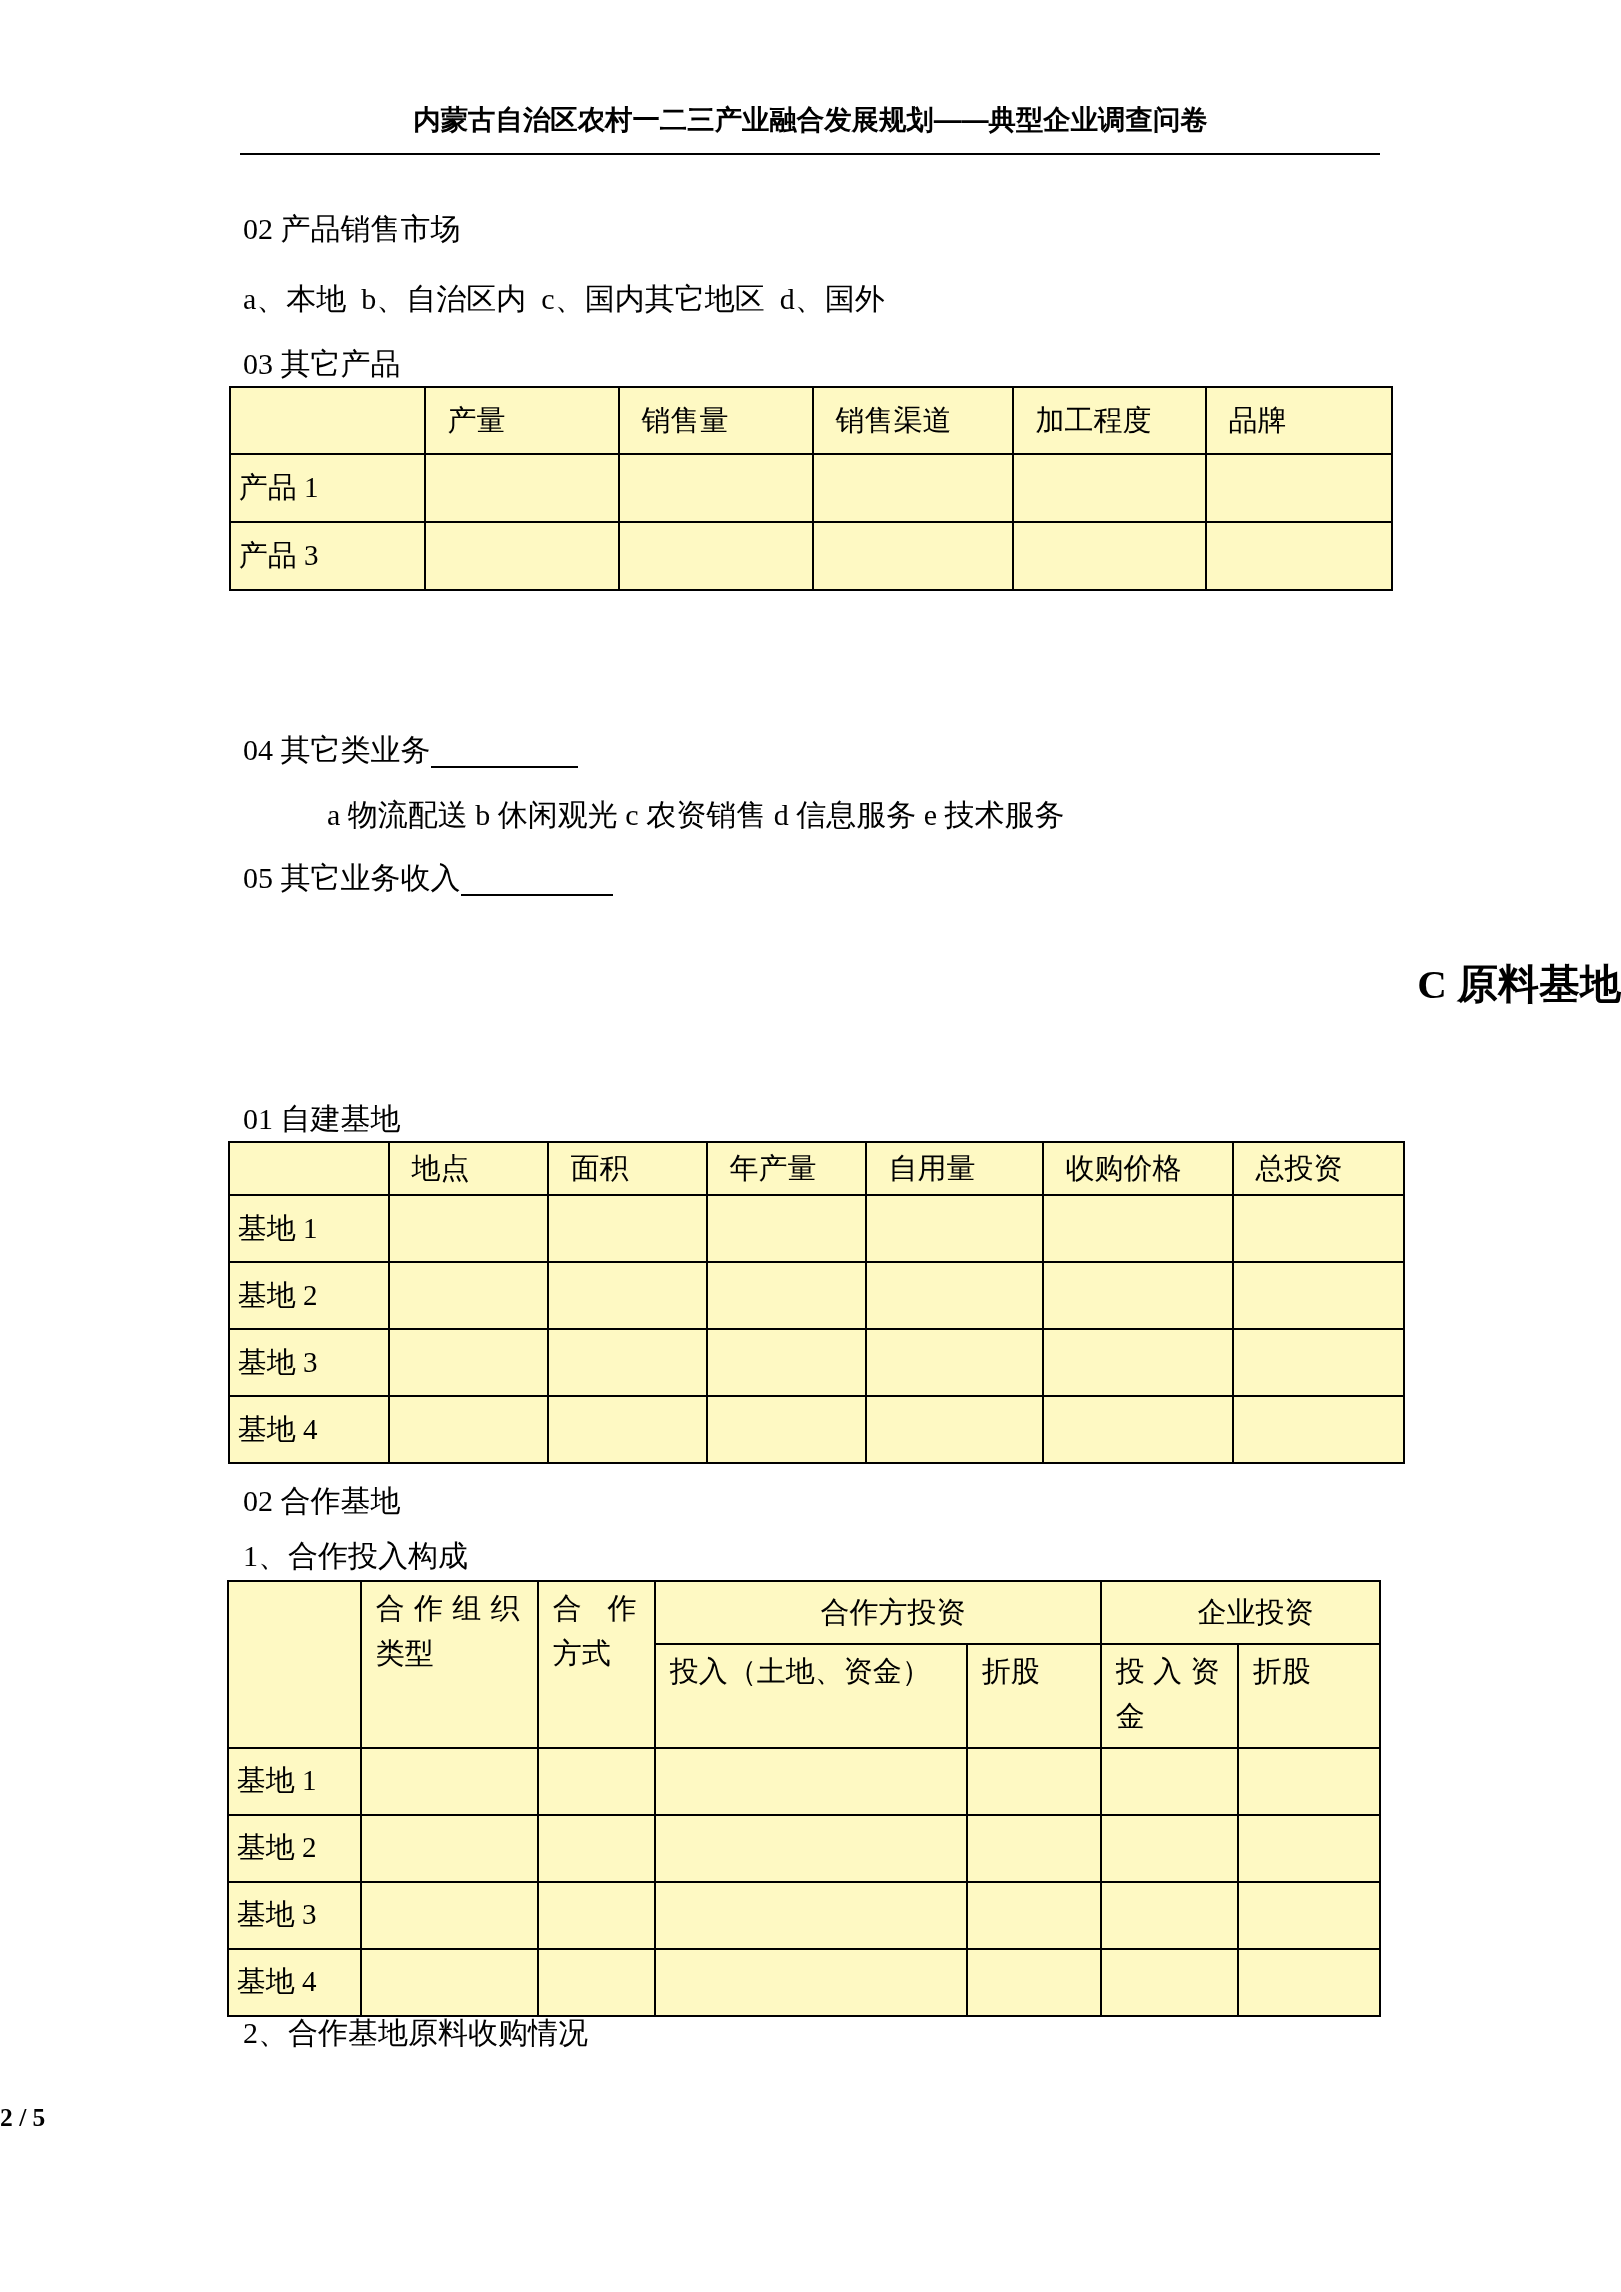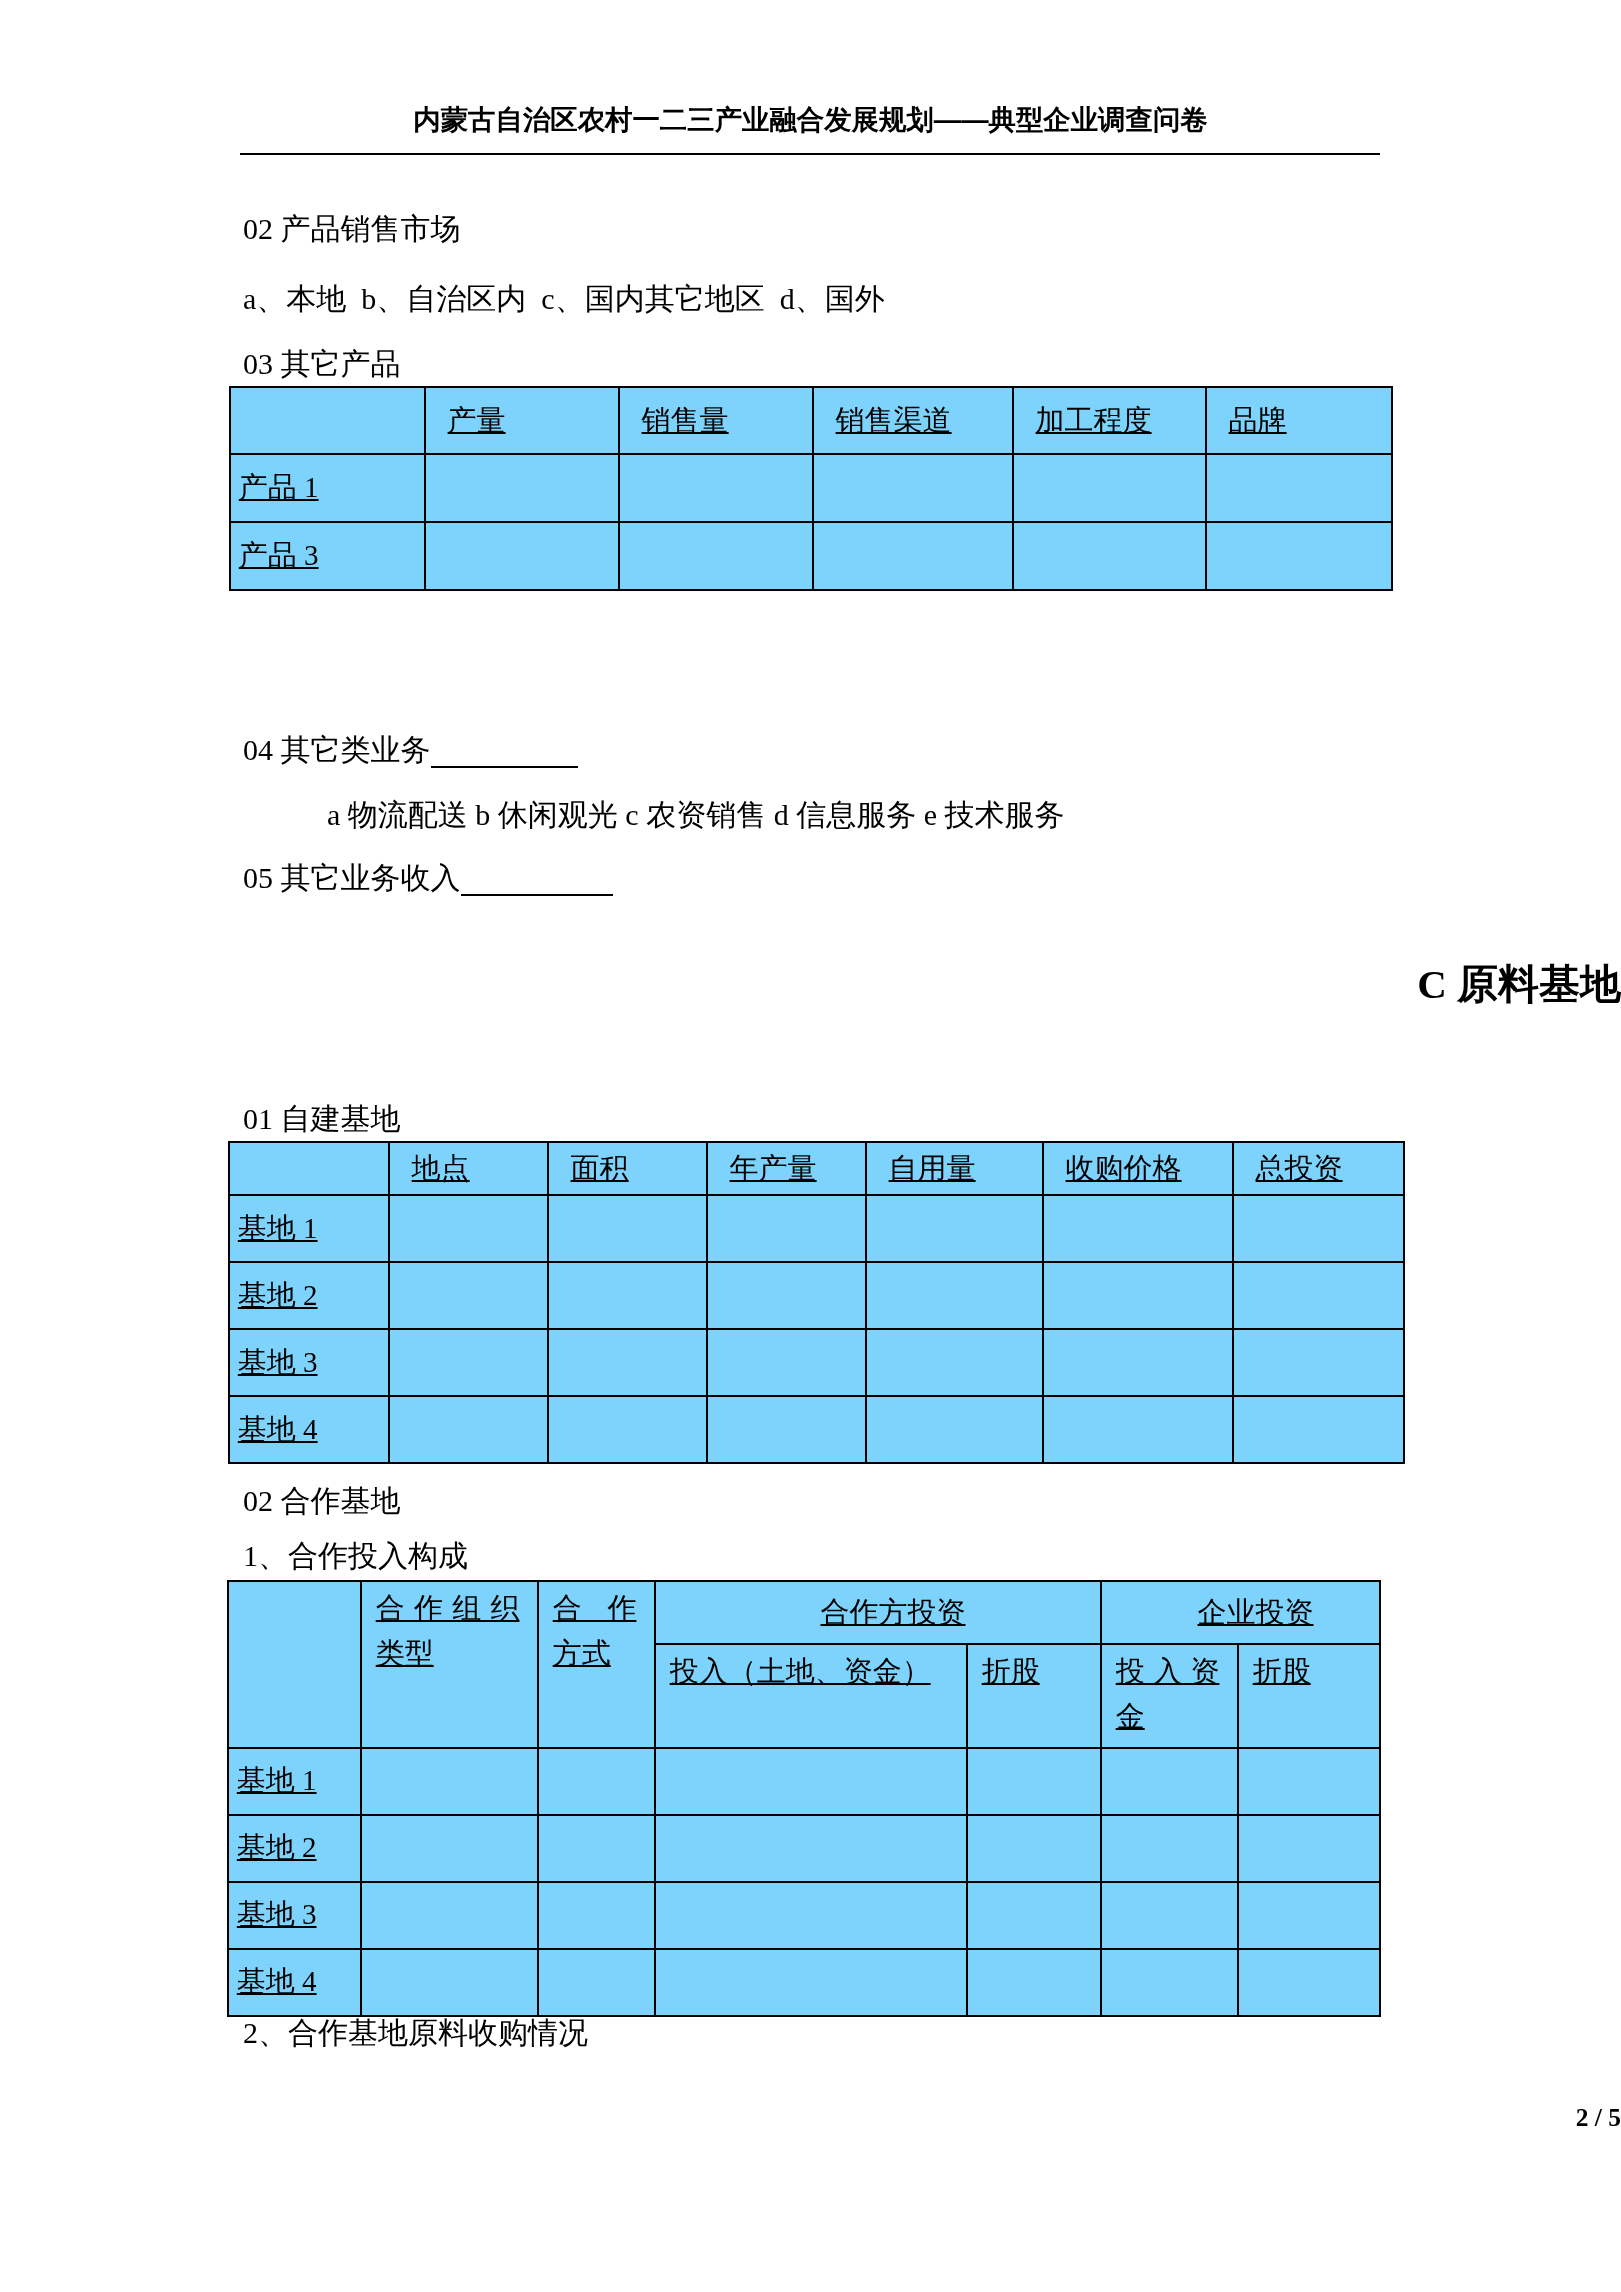--- a/index.html
+++ b/index.html
@@ -25,35 +25,34 @@
   .header-rule{
     position:absolute;top:153px;left:240px;width:1140px;
     border-top:2.9px solid #000;height:0;
   }
   .section-title{
     position:absolute;top:957px;left:0;width:1621px;
     text-align:right;font-weight:bold;font-size:41px;
   }
   .footer-page{
     position:absolute;top:2103px;left:0;width:1621px;
-    text-align:right;font-weight:bold;font-size:25.5px;
+    text-align:left;font-weight:bold;font-size:25.5px;
   }
   .blank{
     display:inline-block;height:0;
     border-bottom:2px solid #000;
     vertical-align:-7.8px;
   }
   .blank.w04{width:147px;}
   .blank.w05{width:152px;}
 
   table{
     position:absolute;
     border-collapse:collapse;table-layout:fixed;
-    background:#7dd3fc;
-    text-decoration:underline;
+    background:#fef9c3;
   }
   td{
     border:2px solid #000;
     font-size:29px;padding:0;
     overflow:hidden;
   }
   .head-cell{padding-left:21.6px;vertical-align:middle;}
   .row-label{padding-left:7.8px;vertical-align:middle;white-space:pre-wrap;}
 
   .t1{top:386px;left:229px;width:1162px;}

